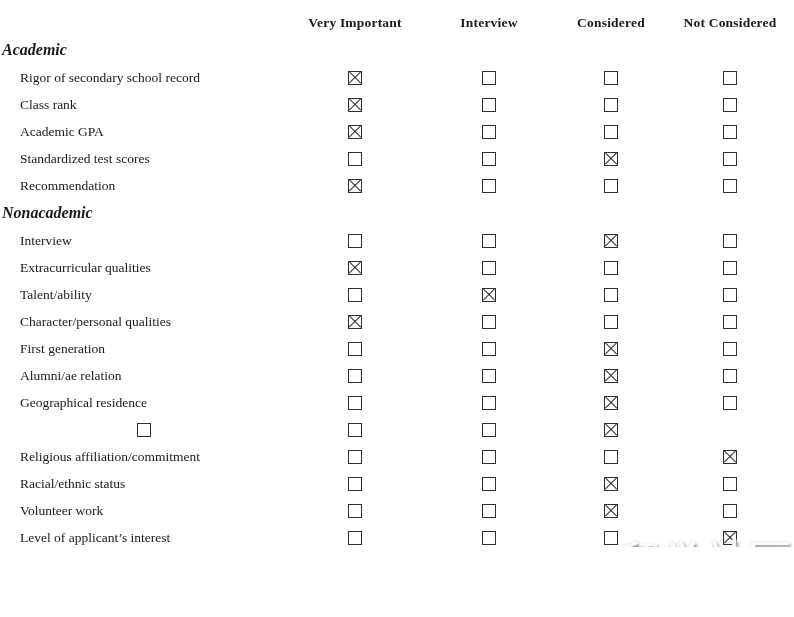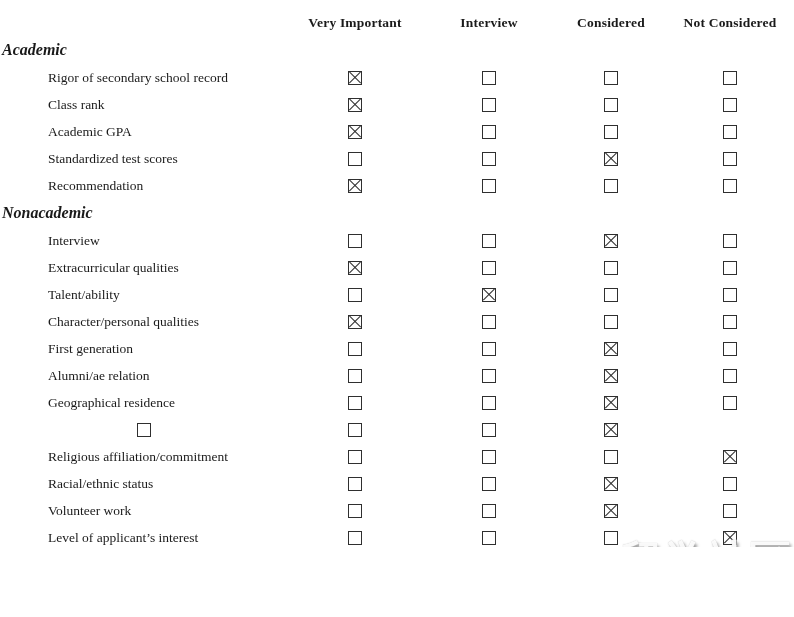--- a/index.html
+++ b/index.html
@@ -31,23 +31,23 @@
     display: flex;
     align-items: center;
     padding-left: 2px;
     font-weight: bold;
     font-style: italic;
     font-size: 16px;
     box-sizing: border-box;
   }
   .row { height: 27px; }
   .row-label {
-    padding-left: 48px;
     font-size: 13.5px;
     white-space: nowrap;
+    margin-left: 20px;
   }
   .check-cell {
     display: flex;
     justify-content: center;
     align-items: center;
   }
   .checkbox {
     position: relative;
     width: 12px;
     height: 12px;

